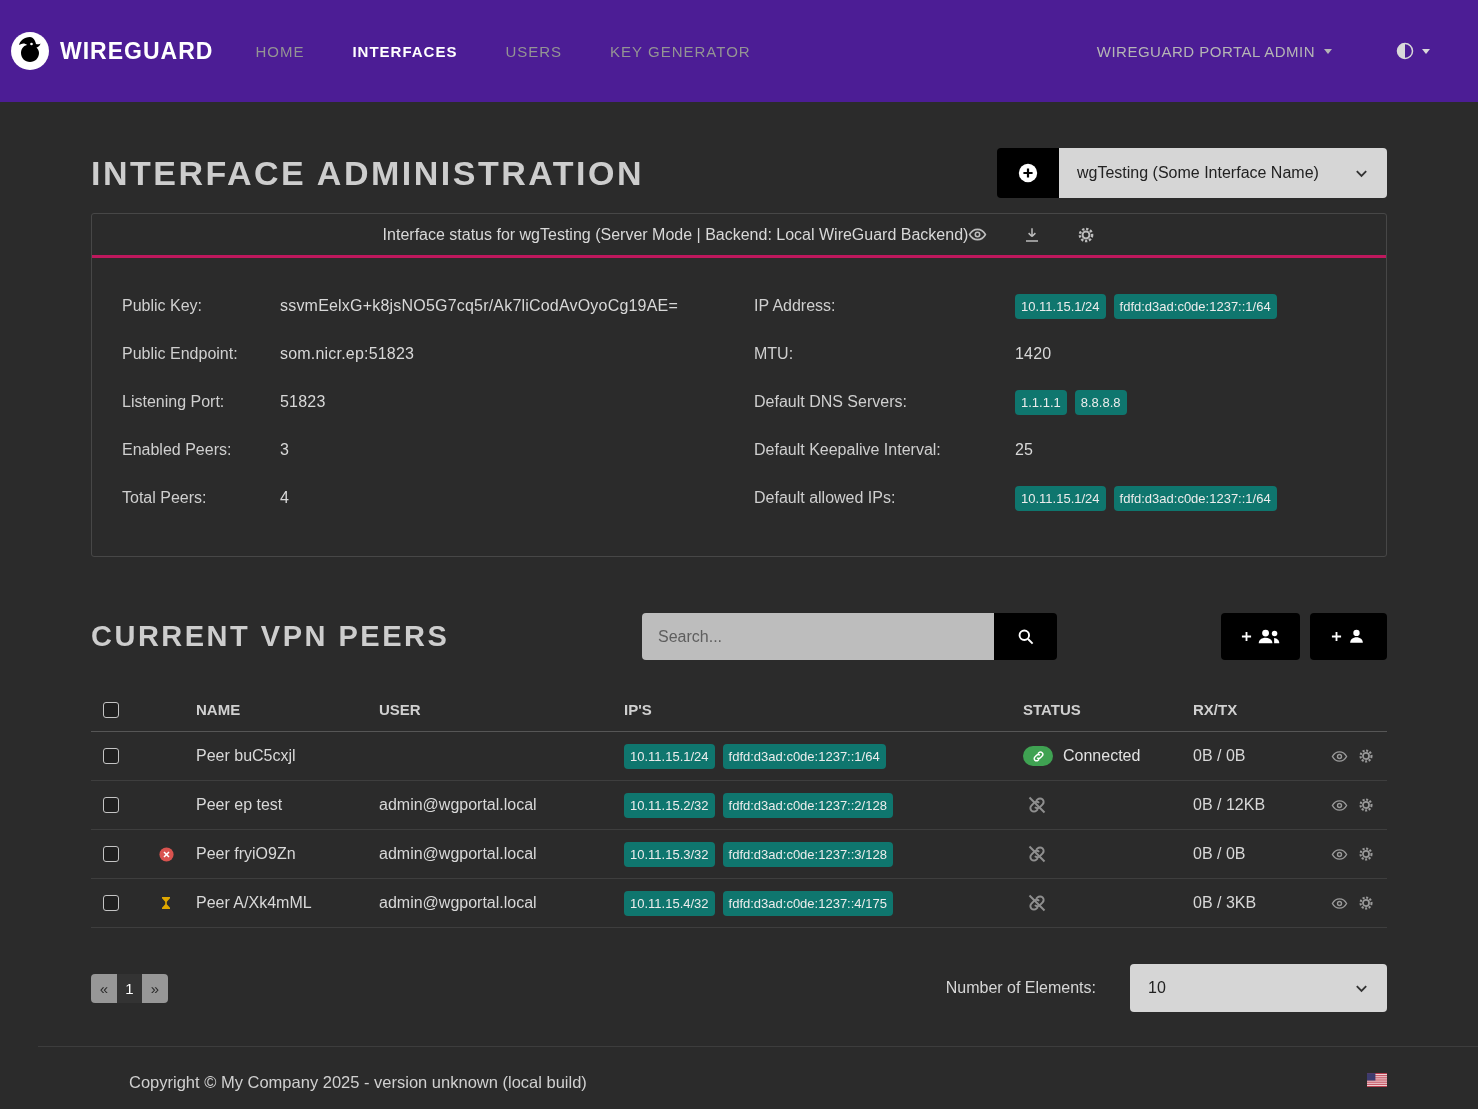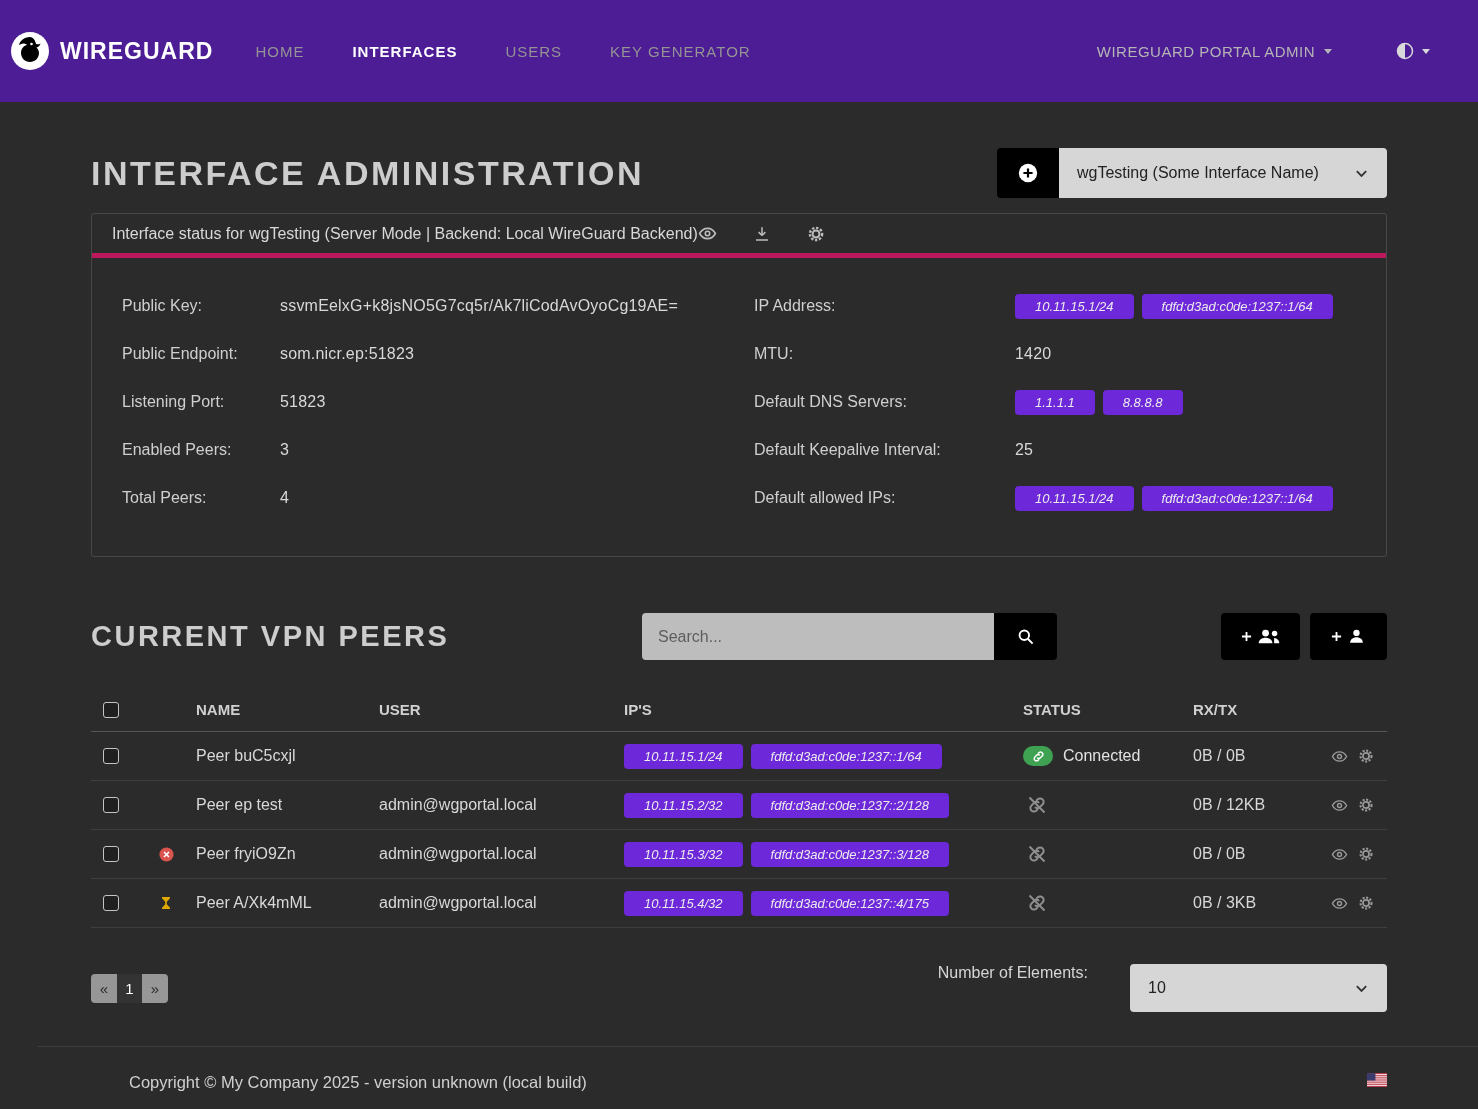--- a/index.html
+++ b/index.html
@@ -30,31 +30,31 @@
   .main { padding:0 91px; }
   .page-header { display:flex; justify-content:space-between; align-items:center; margin-top:46px; }
   .page-title { font-size:34px; font-weight:600; letter-spacing:2.5px; color:#cdcdcd; }
   .interface-controls { display:flex; }
   .add-interface-btn { width:62px; height:50px; background:#000; border-radius:4px 0 0 4px; display:flex; align-items:center; justify-content:center; cursor:pointer; border:none; }
   .select-box { background:#d6d6d6; color:#222; font-size:16px; display:flex; align-items:center; justify-content:space-between; padding:0 18px; cursor:pointer; }
   .interface-select { width:328px; height:50px; border-radius:0 4px 4px 0; }
 
   
   .card { border:1px solid #474747; border-radius:3px; margin-top:15px; }
-  .card-header { display:flex; justify-content:flex-start; align-items:center; min-height:44px; padding:8px 20px; border-bottom:5px solid #be185d; }
+  .card-header { display:flex; justify-content:center; align-items:center; min-height:44px; padding:8px 20px; border-bottom:3px solid #be185d; }
   .card-title { font-size:16px; color:#d8d8d8; }
   .card-icons { display:flex; gap:36px; color:#bdbdbd; }
   .icon-btn { cursor:pointer; background:none; border:none; color:inherit; padding:0; }
   .card-body { display:grid; grid-template-columns:1fr 1fr; padding:24px 30px 34px; column-gap:30px; }
   .field-row { display:flex; align-items:center; min-height:48px; font-size:16px; }
   .field-label { color:#cfcfcf; flex:0 0 158px; }
   .col-right .field-label { flex:0 0 261px; }
   .field-value { color:#d8d8d8; letter-spacing:.2px; }
   .badges { display:flex; gap:8px; }
-  .badge { background:#6d28d9; color:#ececec; font-size:13px; padding:5px 20px; border-radius:4px; white-space:nowrap;font-style:italic; }
+  .badge { background:#0f766e; color:#ececec; font-size:13px; padding:5px 6px; border-radius:4px; white-space:nowrap; }
 
   
   .peers-header { display:flex; align-items:center; margin-top:56px; }
   .peers-title { font-size:29px; font-weight:600; letter-spacing:2.5px; color:#cdcdcd; }
   .search-group { display:flex; margin-left:auto; }
   .search-input { width:352px; height:47px; background:#bdbdbd; border:none; border-radius:4px 0 0 4px; padding:0 16px; font-size:16px; color:#333; font-family:"Liberation Sans", sans-serif; }
   .search-input::placeholder { color:#5e5e5e; }
   .search-btn { width:63px; height:47px; background:#000; color:#fff; border:none; border-radius:0 4px 4px 0; display:flex; align-items:center; justify-content:center; cursor:pointer; }
   .add-peer-btns { display:flex; gap:10px; margin-left:164px; }
   .btn-black { background:#000; color:#fff; border:none; border-radius:4px; height:47px; display:flex; align-items:center; justify-content:center; gap:5px; cursor:pointer; }
@@ -75,21 +75,21 @@
   .link-slash-wrap { color:#8f8f8f; margin-left:4px; }
   .cell-actions { display:flex; gap:10px; color:#9a9a9a; justify-content:flex-start; }
 
   
   .table-footer { display:flex; align-items:center; margin-top:36px; }
   .pagination { display:flex; align-items:stretch; }
   .page-btn { min-width:26px; height:29px; background:#979797; color:#2a2a2a; border:none; font-size:15px; display:flex; align-items:center; justify-content:center; cursor:pointer; padding:0 8px; }
   .page-prev { border-radius:4px 0 0 4px; }
   .page-next { border-radius:0 4px 4px 0; }
   .page-current { min-width:25px; height:29px; background:#333; color:#fff; display:flex; align-items:center; justify-content:center; font-size:15px; cursor:pointer; }
-  .elements-group { margin-left:auto; display:flex; gap:30px; }
+  .elements-group { margin-left:auto; display:flex; align-items:center; gap:22px; }
   .elements-label { font-size:16px; color:#d6d6d6; }
   .elements-select { width:257px; height:48px; border-radius:4px;margin-left:12px; }
 
   
   .footer { margin-top:34px; border-top:1px solid #3d3d3d; padding:26px 91px 0; display:flex; justify-content:space-between; align-items:flex-start;margin-left:38px; }
   .copyright { font-size:16.5px; color:#d0d0d0; }
   .flag { cursor:pointer; }
 </style>
 </head>
 <body>

